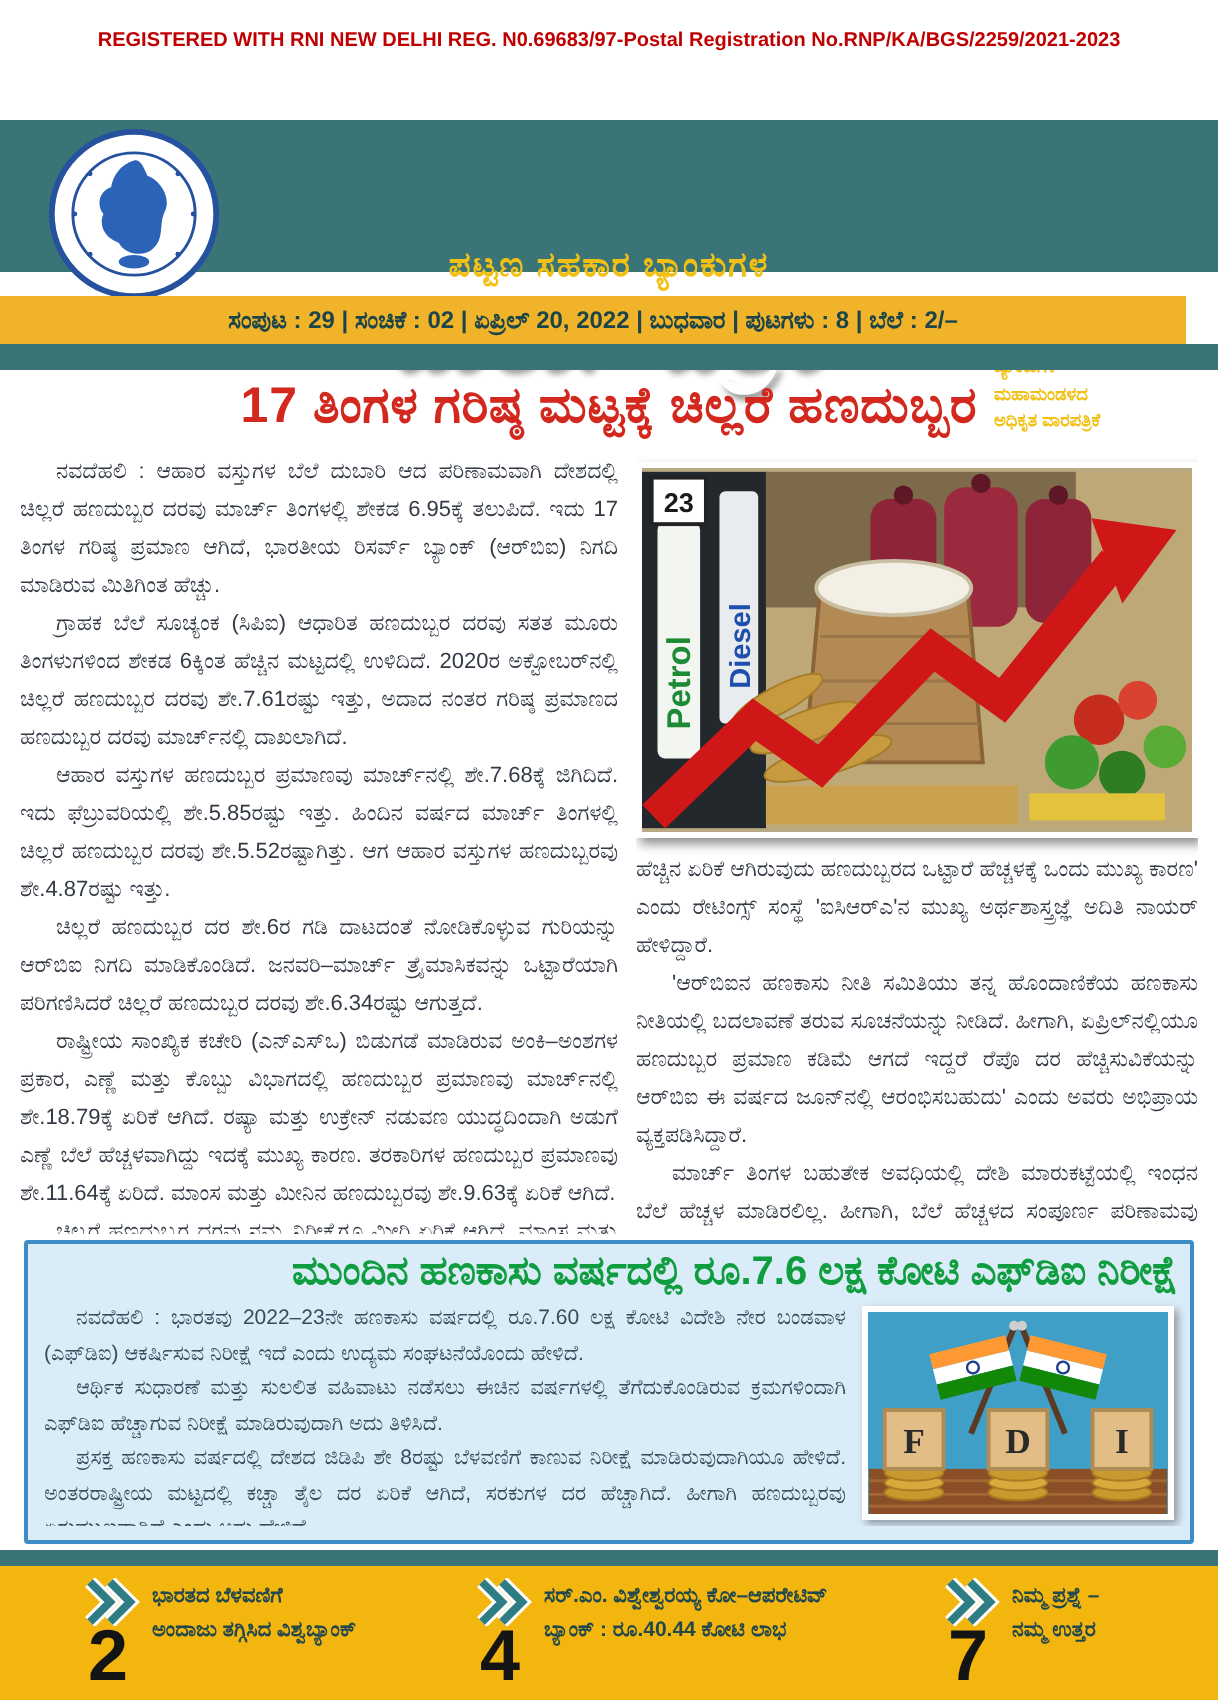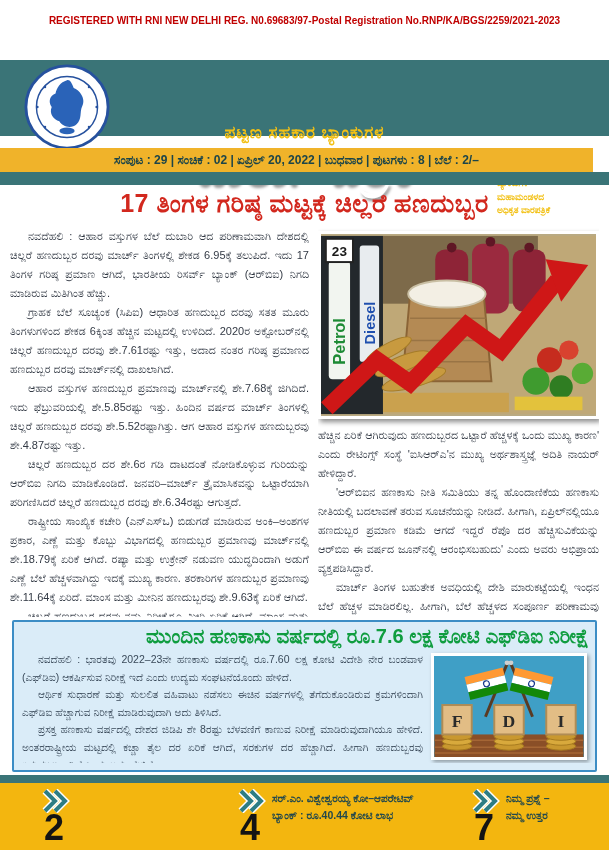--- a/index.html
+++ b/index.html
@@ -230,20 +230,24 @@
   <div class="footer-strip"></div>
   <div class="footer-band">
 
     <div class="footer-item fi-1">
       <svg class="fi-chevron" viewBox="0 0 28 24">
         <polyline points="3,2 13,12 3,22" fill="none" stroke="#ffffff" stroke-width="7"></polyline>
         <polyline points="13,2 23,12 13,22" fill="none" stroke="#ffffff" stroke-width="7"></polyline>
         <polyline points="3,2 13,12 3,22" fill="none" stroke="#2e7d84" stroke-width="4"></polyline>
         <polyline points="13,2 23,12 13,22" fill="none" stroke="#2e7d84" stroke-width="4"></polyline>
       </svg>
+      <div class="fi-text">
+        <span>ಭಾರತದ ಬೆಳವಣಿಗೆ</span>
+        <span>ಅಂದಾಜು ತಗ್ಗಿಸಿದ ವಿಶ್ವಬ್ಯಾಂಕ್</span>
+      </div>
       <div class="fi-number">2</div>
     </div>
 
     <div class="footer-item fi-2">
       <svg class="fi-chevron" viewBox="0 0 28 24">
         <polyline points="3,2 13,12 3,22" fill="none" stroke="#ffffff" stroke-width="7"></polyline>
         <polyline points="13,2 23,12 13,22" fill="none" stroke="#ffffff" stroke-width="7"></polyline>
         <polyline points="3,2 13,12 3,22" fill="none" stroke="#2e7d84" stroke-width="4"></polyline>
         <polyline points="13,2 23,12 13,22" fill="none" stroke="#2e7d84" stroke-width="4"></polyline>
       </svg>

